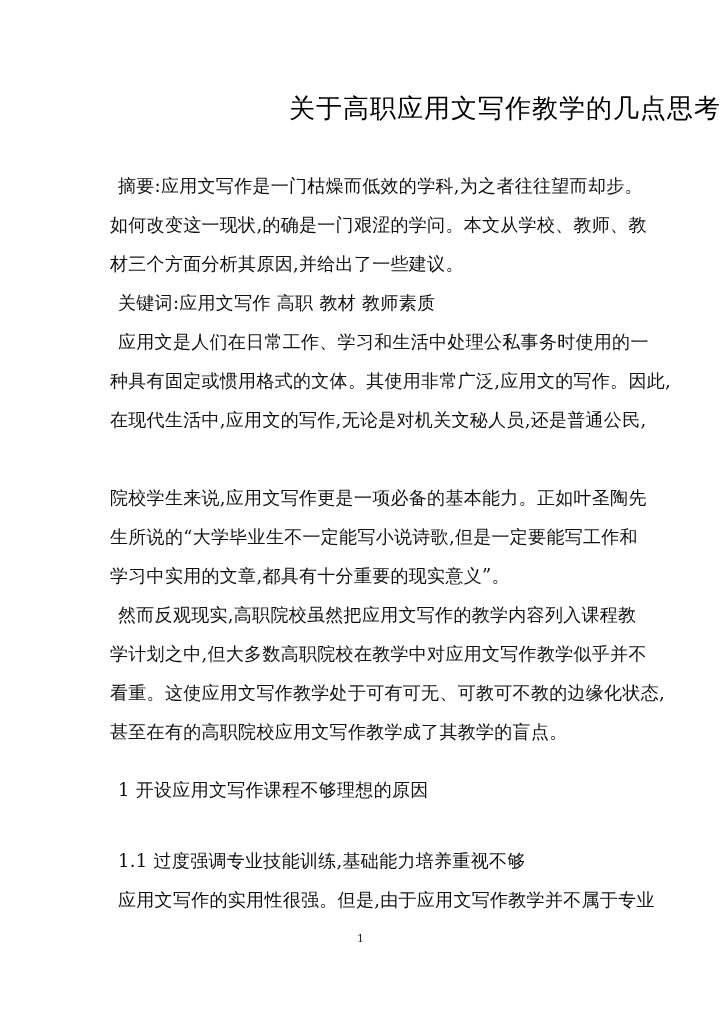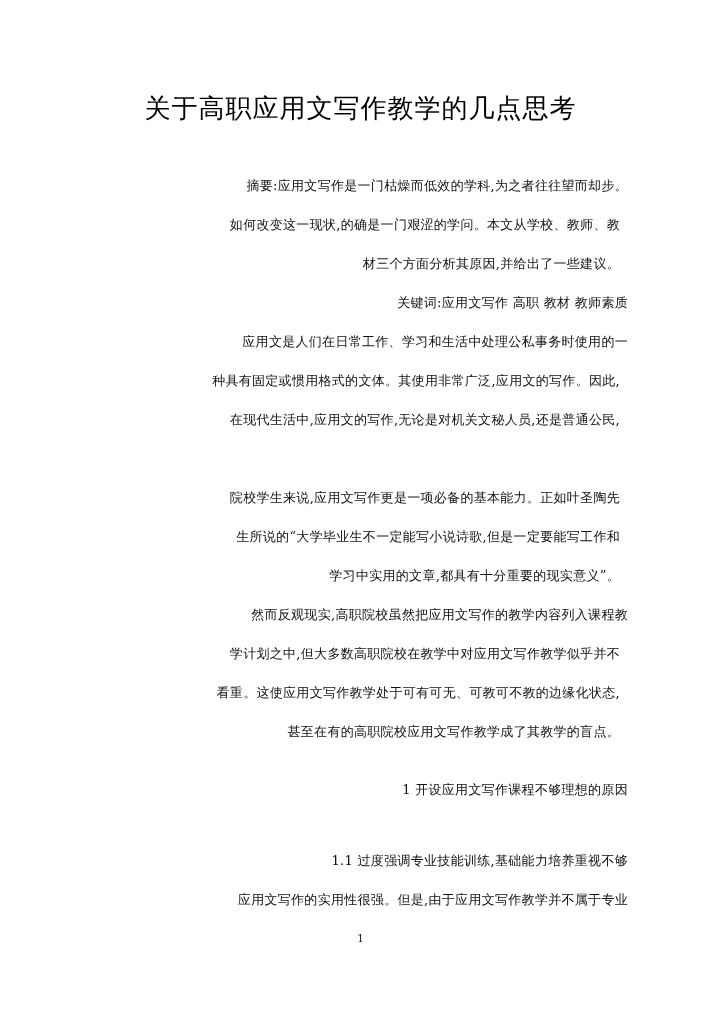--- a/index.html
+++ b/index.html
@@ -19,36 +19,35 @@
       position: absolute;
       left: 0; top: 0;
       width: 721px;
       height: 1020px;
     }
     .title {
       position: absolute;
       left: 0;
       width: 721px;
       top: 88px;
-      text-align: center;
+      text-align: right;
       font-size: 26px;
       line-height: 40px;
       letter-spacing: 1px;
       color: #000;
     }
     .line {
       position: absolute;
       left: 110px;
       width: 510px;
-      font-size: 13px;
+      font-size: 18px;
       line-height: 24px;
       white-space: nowrap;
       color: #111;
       letter-spacing: 0.3px;
-      text-align: right;
     }
     .indent { left: 118px; }
     .page-number {
       position: absolute;
       left: 0;
       width: 721px;
       top: 932px;
       text-align: center;
       font-size: 11px;
       color: #222;

